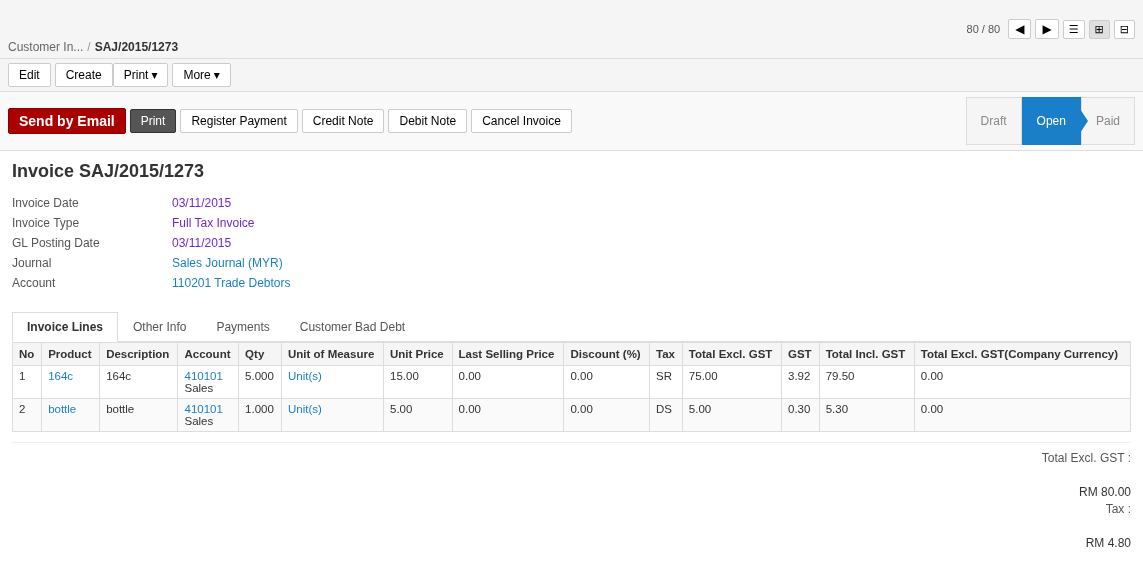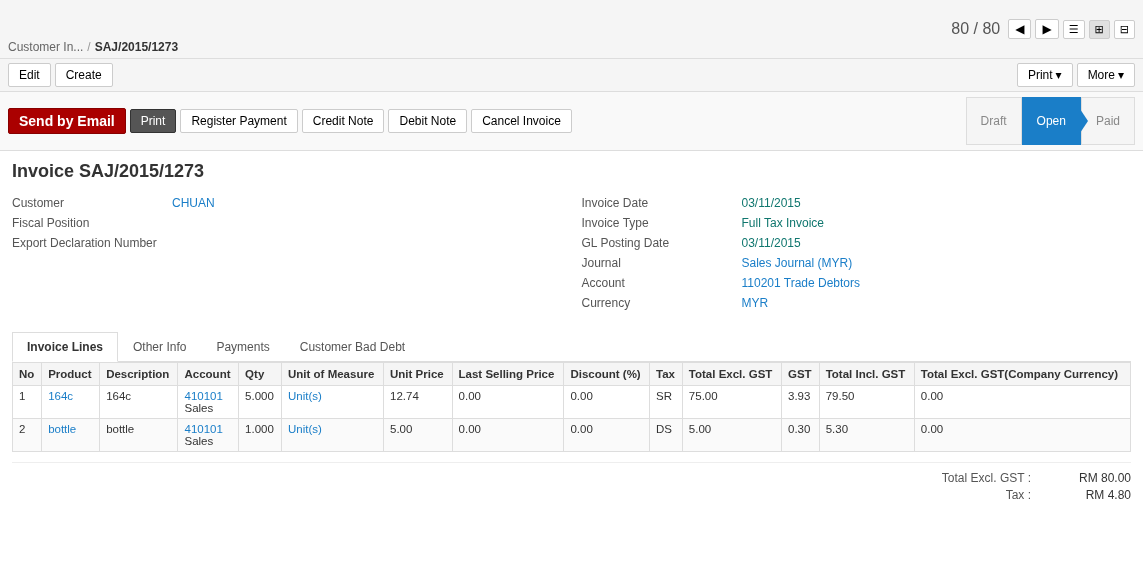--- a/index.html
+++ b/index.html
@@ -12,21 +12,21 @@
       padding: 4px 8px;
       display: flex;
       align-items: center;
       justify-content: space-between;
     }
     .breadcrumb-left { display: flex; align-items: center; gap: 4px; margin-top: 36px; }
     .breadcrumb-text { color: #666; font-size: 12px; }
     .breadcrumb-sep { color: #999; }
     .breadcrumb-current { color: #333; font-weight: bold; font-size: 12px; }
     .breadcrumb-right { display: flex; align-items: center; gap: 4px; }
-    .nav-count { font-size: 16px; color: #555; margin-right: 4px; }
+    .nav-count { font-size: 11px; color: #555; margin-right: 4px; }
     .nav-btn {
       border: 1px solid #ccc;
       background: #fff;
       padding: 2px 6px;
       cursor: pointer;
       font-size: 12px;
       border-radius: 2px;
     }
     .view-btn {
       border: 1px solid #ccc;
@@ -38,21 +38,20 @@
     }
     .view-btn.active { background: #e0e0e0; }
 
     
     .edit-toolbar {
       background: #f5f5f5;
       border-bottom: 1px solid #ddd;
       padding: 4px 8px;
       display: flex;
       align-items: center;
-      justify-content: space-between;
     }
     .edit-toolbar-left { display: flex; gap: 4px; align-items: center; }
     .edit-toolbar-right { display: flex; gap: 4px; align-items: center; }
     .btn-default {
       border: 1px solid #ccc;
       background: #fff;
       padding: 4px 10px;
       cursor: pointer;
       font-size: 12px;
       border-radius: 2px;
@@ -162,21 +161,21 @@
       margin-bottom: 6px;
       align-items: flex-start;
     }
     .info-label {
       width: 160px;
       color: #555;
       font-size: 12px;
       flex-shrink: 0;
     }
     .info-value {
-      color: #0f766e;
+      color: #6d28d9;
       font-size: 12px;
     }
     .info-value.link {
       color: #1a7ec8;
       cursor: pointer;
       text-decoration: none;
     }
 
     
     .tabs-bar {
@@ -233,20 +232,21 @@
       margin-top: 10px;
       padding-top: 8px;
       border-top: 1px solid #eee;
     }
     .totals-table { font-size: 12px; }
     .totals-row {
       display: flex;
       justify-content: flex-end;
       gap: 20px;
       margin-bottom: 3px;
+      flex-direction: column;
     }
     .totals-label { color: #555; text-align: right; min-width: 140px; }
     .totals-value { text-align: right; min-width: 80px; color: #333; }
   </style>
 </head>
 <body>
 
 <div class="breadcrumb-bar">
   <div class="breadcrumb-left">
     <span class="breadcrumb-text">Customer In...</span>
@@ -299,58 +299,40 @@
     <div class="status-item">
       <span>Paid</span>
     </div>
   </div>
 </div>
 
 <div class="page-content">
   <div class="invoice-title">Invoice SAJ/2015/1273</div>
 
   <div class="info-section">
-    <div class="info-left">
-      <div class="info-row">
-        <span class="info-label">Customer</span>
-        <span class="info-value link">CHUAN</span>
-      </div>
-      <div class="info-row">
-        <span class="info-label">Fiscal Position</span>
-        <span class="info-value"></span>
-      </div>
-      <div class="info-row">
-        <span class="info-label">Export Declaration Number</span>
-        <span class="info-value"></span>
-      </div>
-    </div>
     <div class="info-right">
       <div class="info-row">
         <span class="info-label">Invoice Date</span>
         <span class="info-value">03/11/2015</span>
       </div>
       <div class="info-row">
         <span class="info-label">Invoice Type</span>
         <span class="info-value">Full Tax Invoice</span>
       </div>
       <div class="info-row">
         <span class="info-label">GL Posting Date</span>
         <span class="info-value">03/11/2015</span>
       </div>
       <div class="info-row">
         <span class="info-label">Journal</span>
         <span class="info-value link">Sales Journal (MYR)</span>
       </div>
       <div class="info-row">
         <span class="info-label">Account</span>
         <span class="info-value link">110201 Trade Debtors</span>
-      </div>
-      <div class="info-row">
-        <span class="info-label">Currency</span>
-        <span class="info-value link">MYR</span>
       </div>
     </div>
   </div>
 
   <div class="tabs-bar">
     <div class="tab-item active">Invoice Lines</div>
     <div class="tab-item">Other Info</div>
     <div class="tab-item">Payments</div>
     <div class="tab-item">Customer Bad Debt</div>
   </div>
@@ -375,26 +357,26 @@
       </tr>
     </thead>
     <tbody id="invoice-rows">
     <tr>
       <td>1</td>
       <td><span class="table-link">164c</span></td>
       <td>164c</td>
       <td><span class="table-link">410101</span><br>Sales</td>
       <td>5.000</td>
       <td><span class="table-link">Unit(s)</span></td>
-      <td>12.74</td>
+      <td>15.00</td>
       <td>0.00</td>
       <td>0.00</td>
       <td>SR</td>
       <td>75.00</td>
-      <td>3.93</td>
+      <td>3.92</td>
       <td>79.50</td>
       <td>0.00</td>
     </tr>
         <tr>
       <td>2</td>
       <td><span class="table-link">bottle</span></td>
       <td>bottle</td>
       <td><span class="table-link">410101</span><br>Sales</td>
       <td>1.000</td>
       <td><span class="table-link">Unit(s)</span></td>

